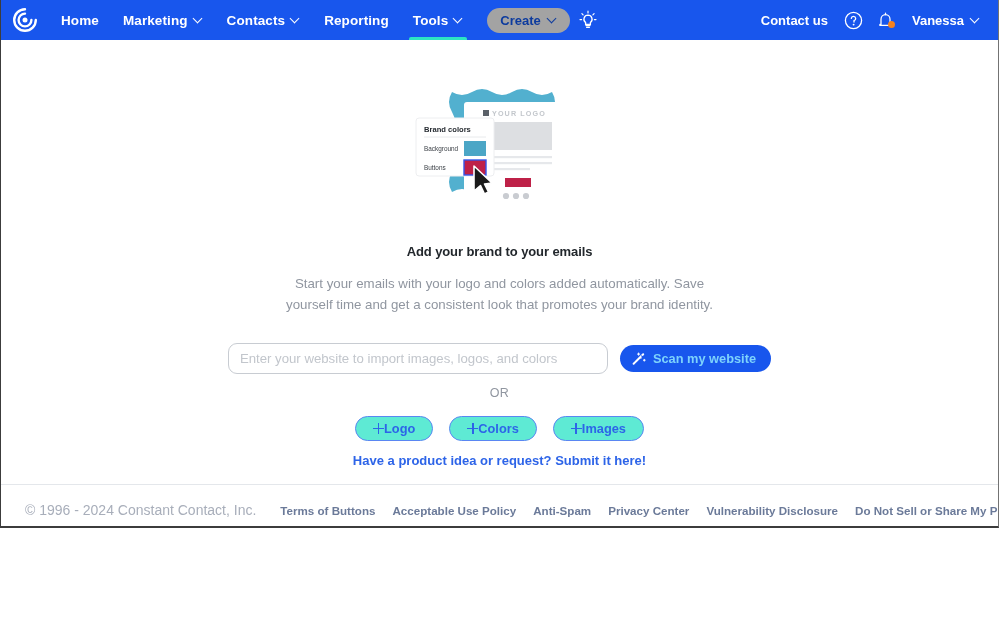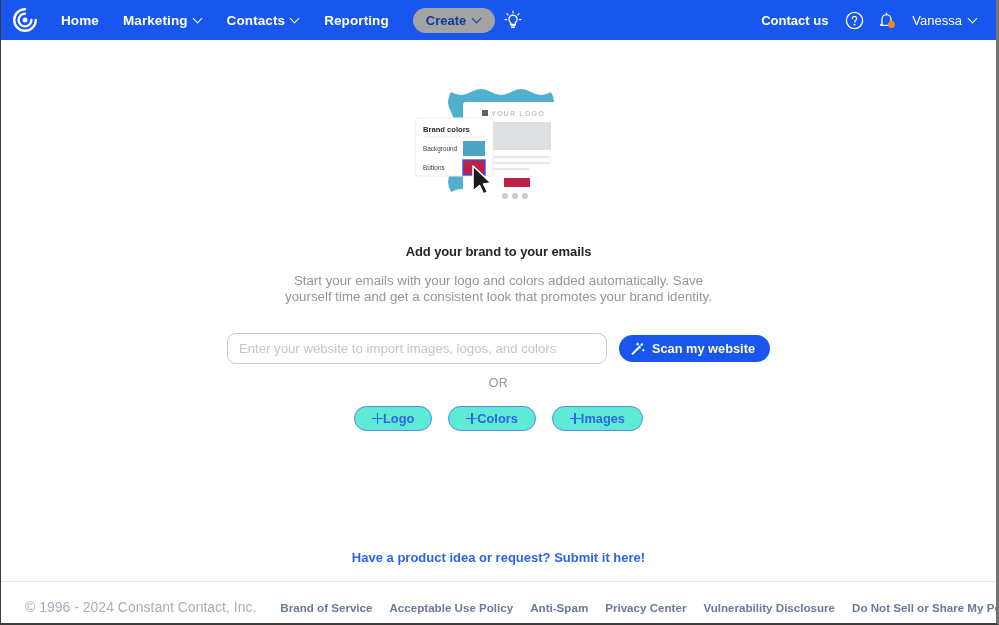--- a/index.html
+++ b/index.html
@@ -7,24 +7,24 @@
   html, body {
     margin: 0; padding: 0;
     width: 999px; height: 625px;
     overflow: hidden;
     background: #ffffff;
     font-family: "Liberation Sans", sans-serif;
     -webkit-font-smoothing: antialiased;
   }
   #viewport {
     position: relative;
-    width: 999px; height: 625px;
+    width: 999px; height: 528px;
     background: #ffffff;
     border-left: 1px solid #3c3c3c;
-    border-right: 3px solid #737373;
+    border-right: 1px solid #737373;
     border-bottom: 2px solid #3c3c3c;
     overflow: hidden;
   }
 
   
   .navbar {
     position: relative;
     height: 40px;
     background: #1856ED;
     display: flex;
@@ -117,21 +117,21 @@
   }
   .bell-dot {
     position: absolute;
     right: 7px; bottom: 12px;
     width: 7px; height: 7px;
     border-radius: 50%;
     background: #F58220;
   }
   .user-menu {
     display: flex; align-items: center; gap: 7px;
-    color: #fff; font-size: 13px; font-weight: normal;
+    color: #fff; font-size: 13px; font-weight: bold;
     padding: 0 6px 0 10px;
     cursor: pointer;
   }
 
   
   .main {
     position: relative;
     padding-top: 42px;
     text-align: center;
   }
@@ -146,21 +146,21 @@
     margin: 22px 0 0 0;
     font-size: 13px;
     font-weight: bold;
     color: #22272C;
     letter-spacing: -.1px;
   }
   .subtitle {
     margin: 14px auto 0 auto;
     width: 440px;
     font-size: 13.3px;
-    line-height: 16px;
+    line-height: 21px;
     color: #9096A0;
   }
 
   .scan-row {
     margin-top: 28px;
     display: flex;
     justify-content: center;
     align-items: center;
     gap: 12px;
   }
@@ -174,21 +174,21 @@
     color: #32373d;
     font-family: inherit;
     background: #fff;
     outline: none;
   }
   .url-input::placeholder { color: #C2C6CC; }
 
   .scan-btn {
     height: 27px;
     background: #1856ED;
-    color: #fef9c3;
+    color: #7dd3fc;
     border: none;
     border-radius: 14px;
     padding: 0 15px 0 12px;
     font-size: 12.8px;
     font-weight: bold;
     display: flex; align-items: center; gap: 7px;
     cursor: pointer;
     font-family: inherit;
   }
 
@@ -296,20 +296,24 @@
       <div class="nav-item">
         <span>Marketing</span>
         <i class="caret"></i>
       </div>
       <div class="nav-item">
         <span>Contacts</span>
         <i class="caret"></i>
       </div>
       <div class="nav-item">
         <span>Reporting</span>
+      </div>
+      <div class="nav-item active">
+        <span>Tools</span>
+        <i class="caret"></i>
       </div>
 
       <button class="create-btn">
         <span>Create</span>
         <i class="caret"></i>
       </button>
 
       <div class="bulb-btn">
         <svg width="18" height="20" viewBox="0 0 18 20" aria-hidden="true">
           <path d="M9 5.2a4.1 4.1 0 0 0-2.4 7.4v1.7h4.8v-1.7A4.1 4.1 0 0 0 9 5.2z" fill="none" stroke="#ffffff" stroke-width="1.3"></path>
@@ -422,21 +426,21 @@
         <span>Images</span>
       </button>
     </div>
   </div>
 
   <div class="footer">
     <a class="product-idea" href="#">Have a product idea or request? Submit it here!</a>
 
     <div class="footer-bar">
       <span class="copyright">© 1996 - 2024 Constant Contact, Inc.</span>
-      <a class="footer-link" href="#">Brand of Service</a>
+      <a class="footer-link" href="#">Terms of Buttons</a>
       <a class="footer-link" href="#">Acceptable Use Policy</a>
       <a class="footer-link" href="#">Anti-Spam</a>
       <a class="footer-link" href="#">Privacy Center</a>
       <a class="footer-link" href="#">Vulnerability Disclosure</a>
       <a class="footer-link" href="#">Do Not Sell or Share My Personal Information</a>
 
     </div>
   </div>
 
 </div>

